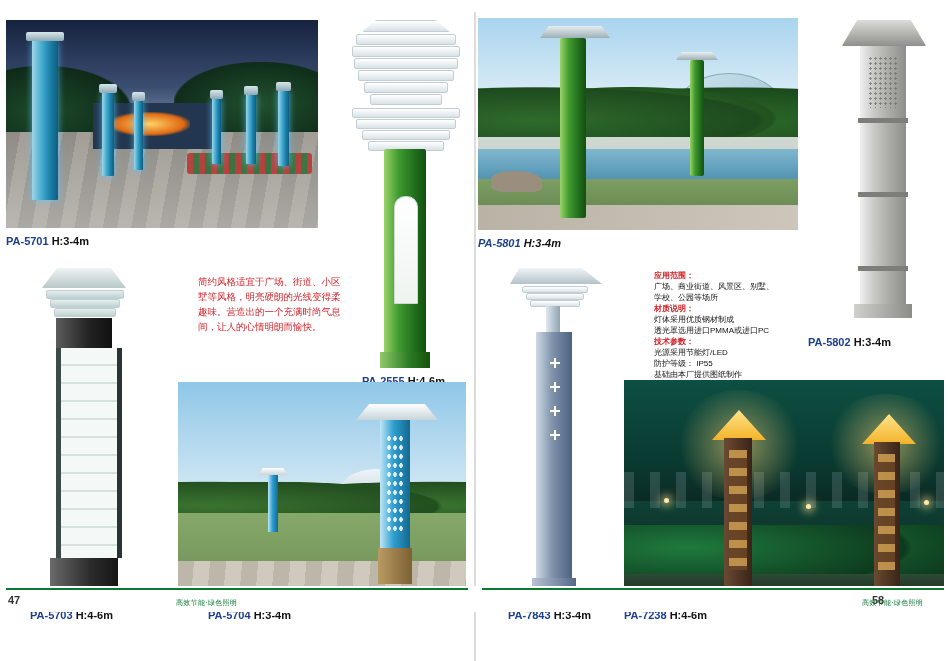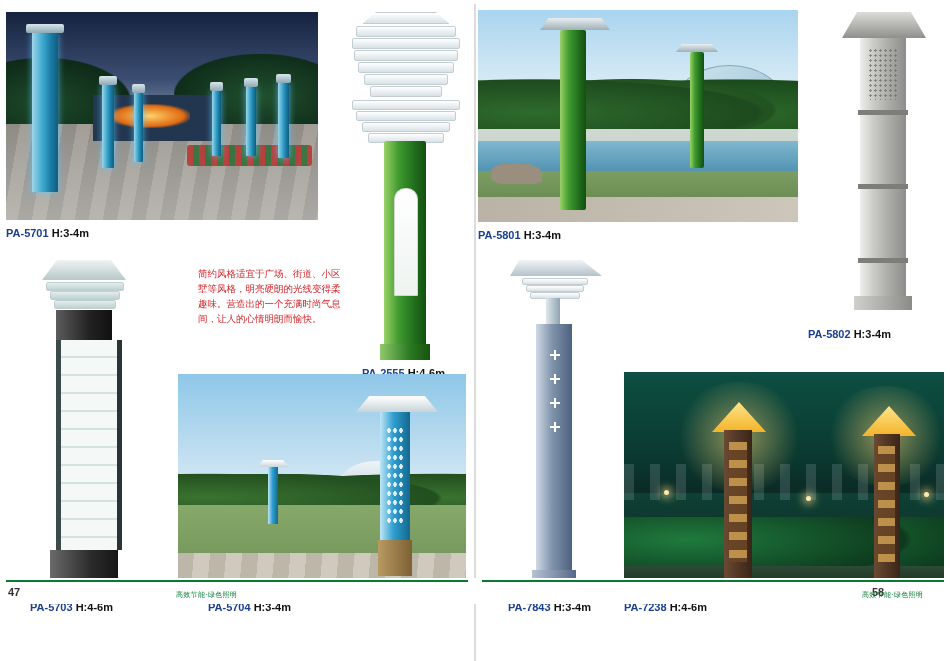--- a/index.html
+++ b/index.html
@@ -3,21 +3,21 @@
 <meta charset="utf-8">
 <style>
   html,body{margin:0;padding:0;}
   body{
     width:950px;height:661px;
     background:#ffffff;
     font-family:"Liberation Sans", sans-serif;
     position:relative;
     overflow:hidden;
   }
-  .page{position:absolute;left:0;top:4px;width:950px;height:600px;}
+  .page{position:absolute;left:0;top:12px;width:950px;height:600px;}
 
   
   .photo{position:absolute;overflow:hidden;}
   .caption{position:absolute;font-size:11px;font-weight:bold;color:#1b3f8f;white-space:nowrap;}
   .caption .h{color:#111;font-weight:bold;}
 
   
   .footer-bar{position:absolute;bottom:0;left:0;width:950px;height:26px;background:#fff;}
   .pgnum{position:absolute;bottom:6px;font-size:11px;color:#333;font-weight:bold;}
   .pgnum.left{left:8px;}
@@ -166,25 +166,36 @@
     <div class="treeline"></div>
     <div class="water"></div>
     <div class="lawn"></div>
     <div class="path"></div>
     <div class="rock"></div>
     <div style="position:absolute;left:62px;top:8px;width:70px;height:12px;background:linear-gradient(#e8eef0,#9fb0b6);clip-path:polygon(12% 0,88% 0,100% 100%,0 100%);"></div>
     <div class="pole-green" style="left:82px;top:20px;width:26px;height:180px;"></div>
     <div style="position:absolute;left:198px;top:34px;width:42px;height:8px;background:linear-gradient(#e8eef0,#9fb0b6);clip-path:polygon(14% 0,86% 0,100% 100%,0 100%);"></div>
     <div class="pole-green" style="left:212px;top:42px;width:14px;height:116px;"></div>
   </div>
-  <div class="caption" style="left:478px;top:225px;">
+  <div class="caption" style="left:478px;top:225px;font-style:italic;">
     <span>PA-5801</span>
     <span class="h">H:3-4m</span>
   </div>
 
+  <div class="spec" style="left:654px;top:258px;">
+    <b>应用范围：</b><br>
+    <span>广场、商业街道、风景区、别墅、学校、公园等场所</span><br>
+    <b>材质说明：</b><br>
+    <span style="white-space:pre-line;">灯体采用优质钢材制成
+透光罩选用进口PMMA或进口PC</span><br>
+    <b>技术参数：</b><br>
+    <span>光源采用节能灯/LED</span><br>
+    <span>防护等级：  IP55</span><br>
+    <span>基础由本厂提供图纸制作</span>
+  </div>
 
   <div class="photo s5802" style="left:820px;top:4px;width:124px;height:310px;">
     <div style="position:absolute;left:22px;top:4px;width:84px;height:26px;background:linear-gradient(#dcdcd8,#8f8f8b);clip-path:polygon(18% 0,82% 0,100% 100%,0 100%);"></div>
     <div class="grey-col" style="left:40px;top:30px;width:46px;height:262px;"></div>
     <div class="perf" style="left:48px;top:40px;width:30px;height:52px;"></div>
     <div style="position:absolute;left:38px;top:102px;width:50px;height:5px;background:#7d7d79;"></div>
     <div style="position:absolute;left:38px;top:176px;width:50px;height:5px;background:#7d7d79;"></div>
     <div style="position:absolute;left:38px;top:250px;width:50px;height:5px;background:#7d7d79;"></div>
     <div style="position:absolute;left:34px;top:288px;width:58px;height:14px;background:linear-gradient(90deg,#d0d0cc,#8b8b87);"></div>
   </div>

